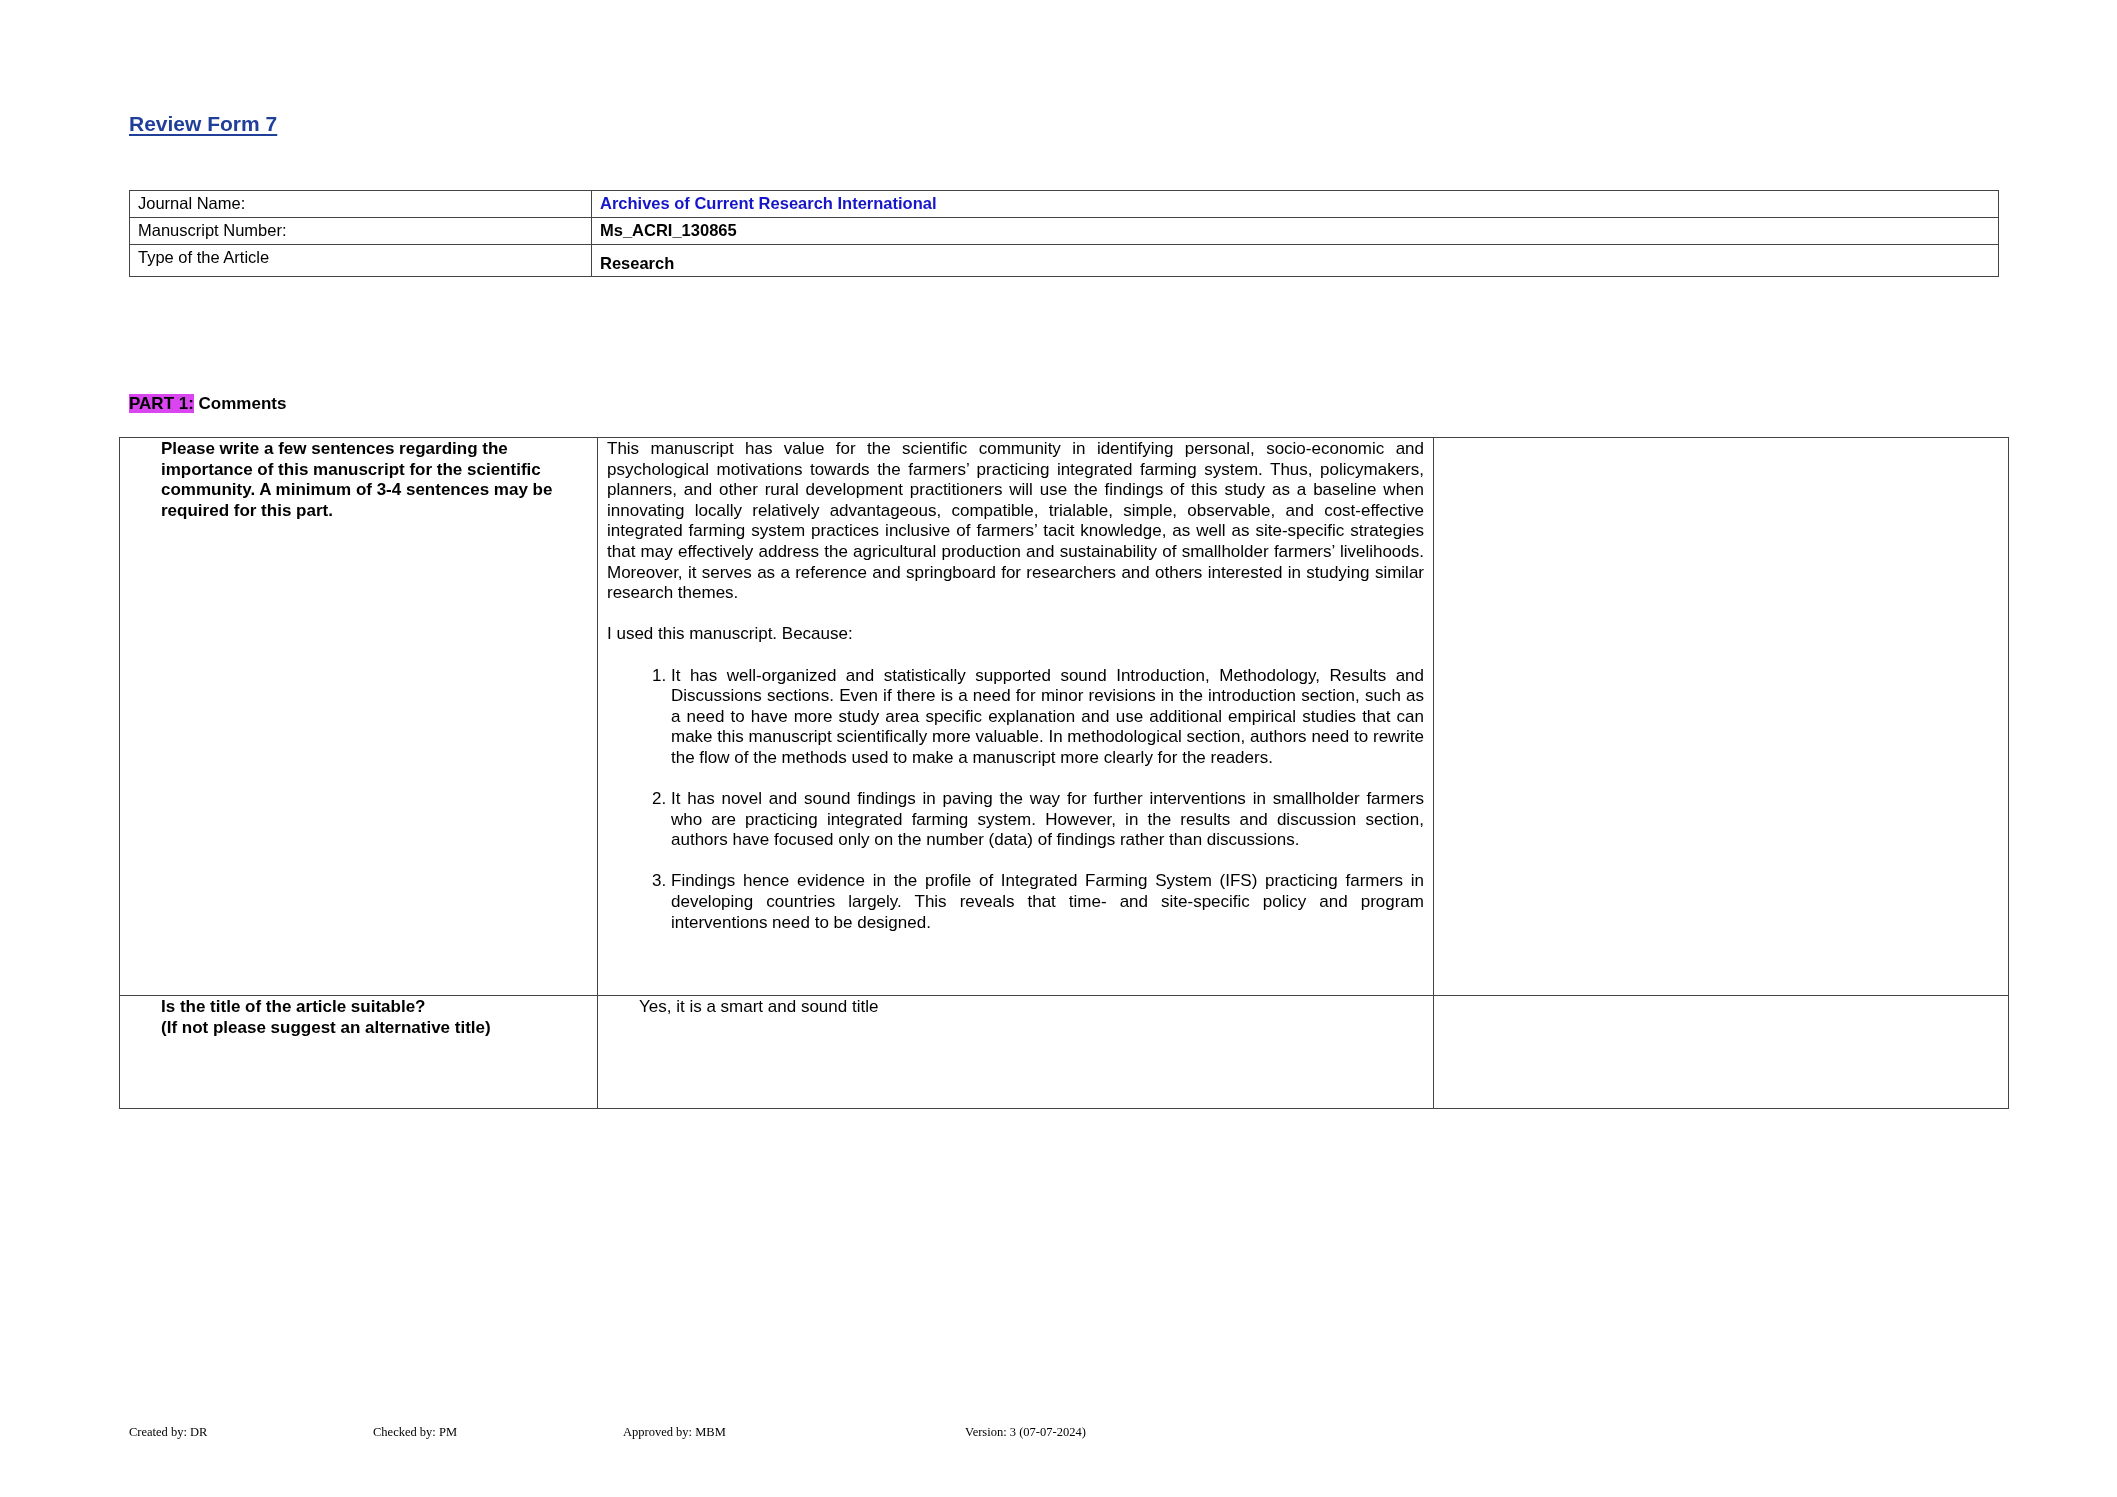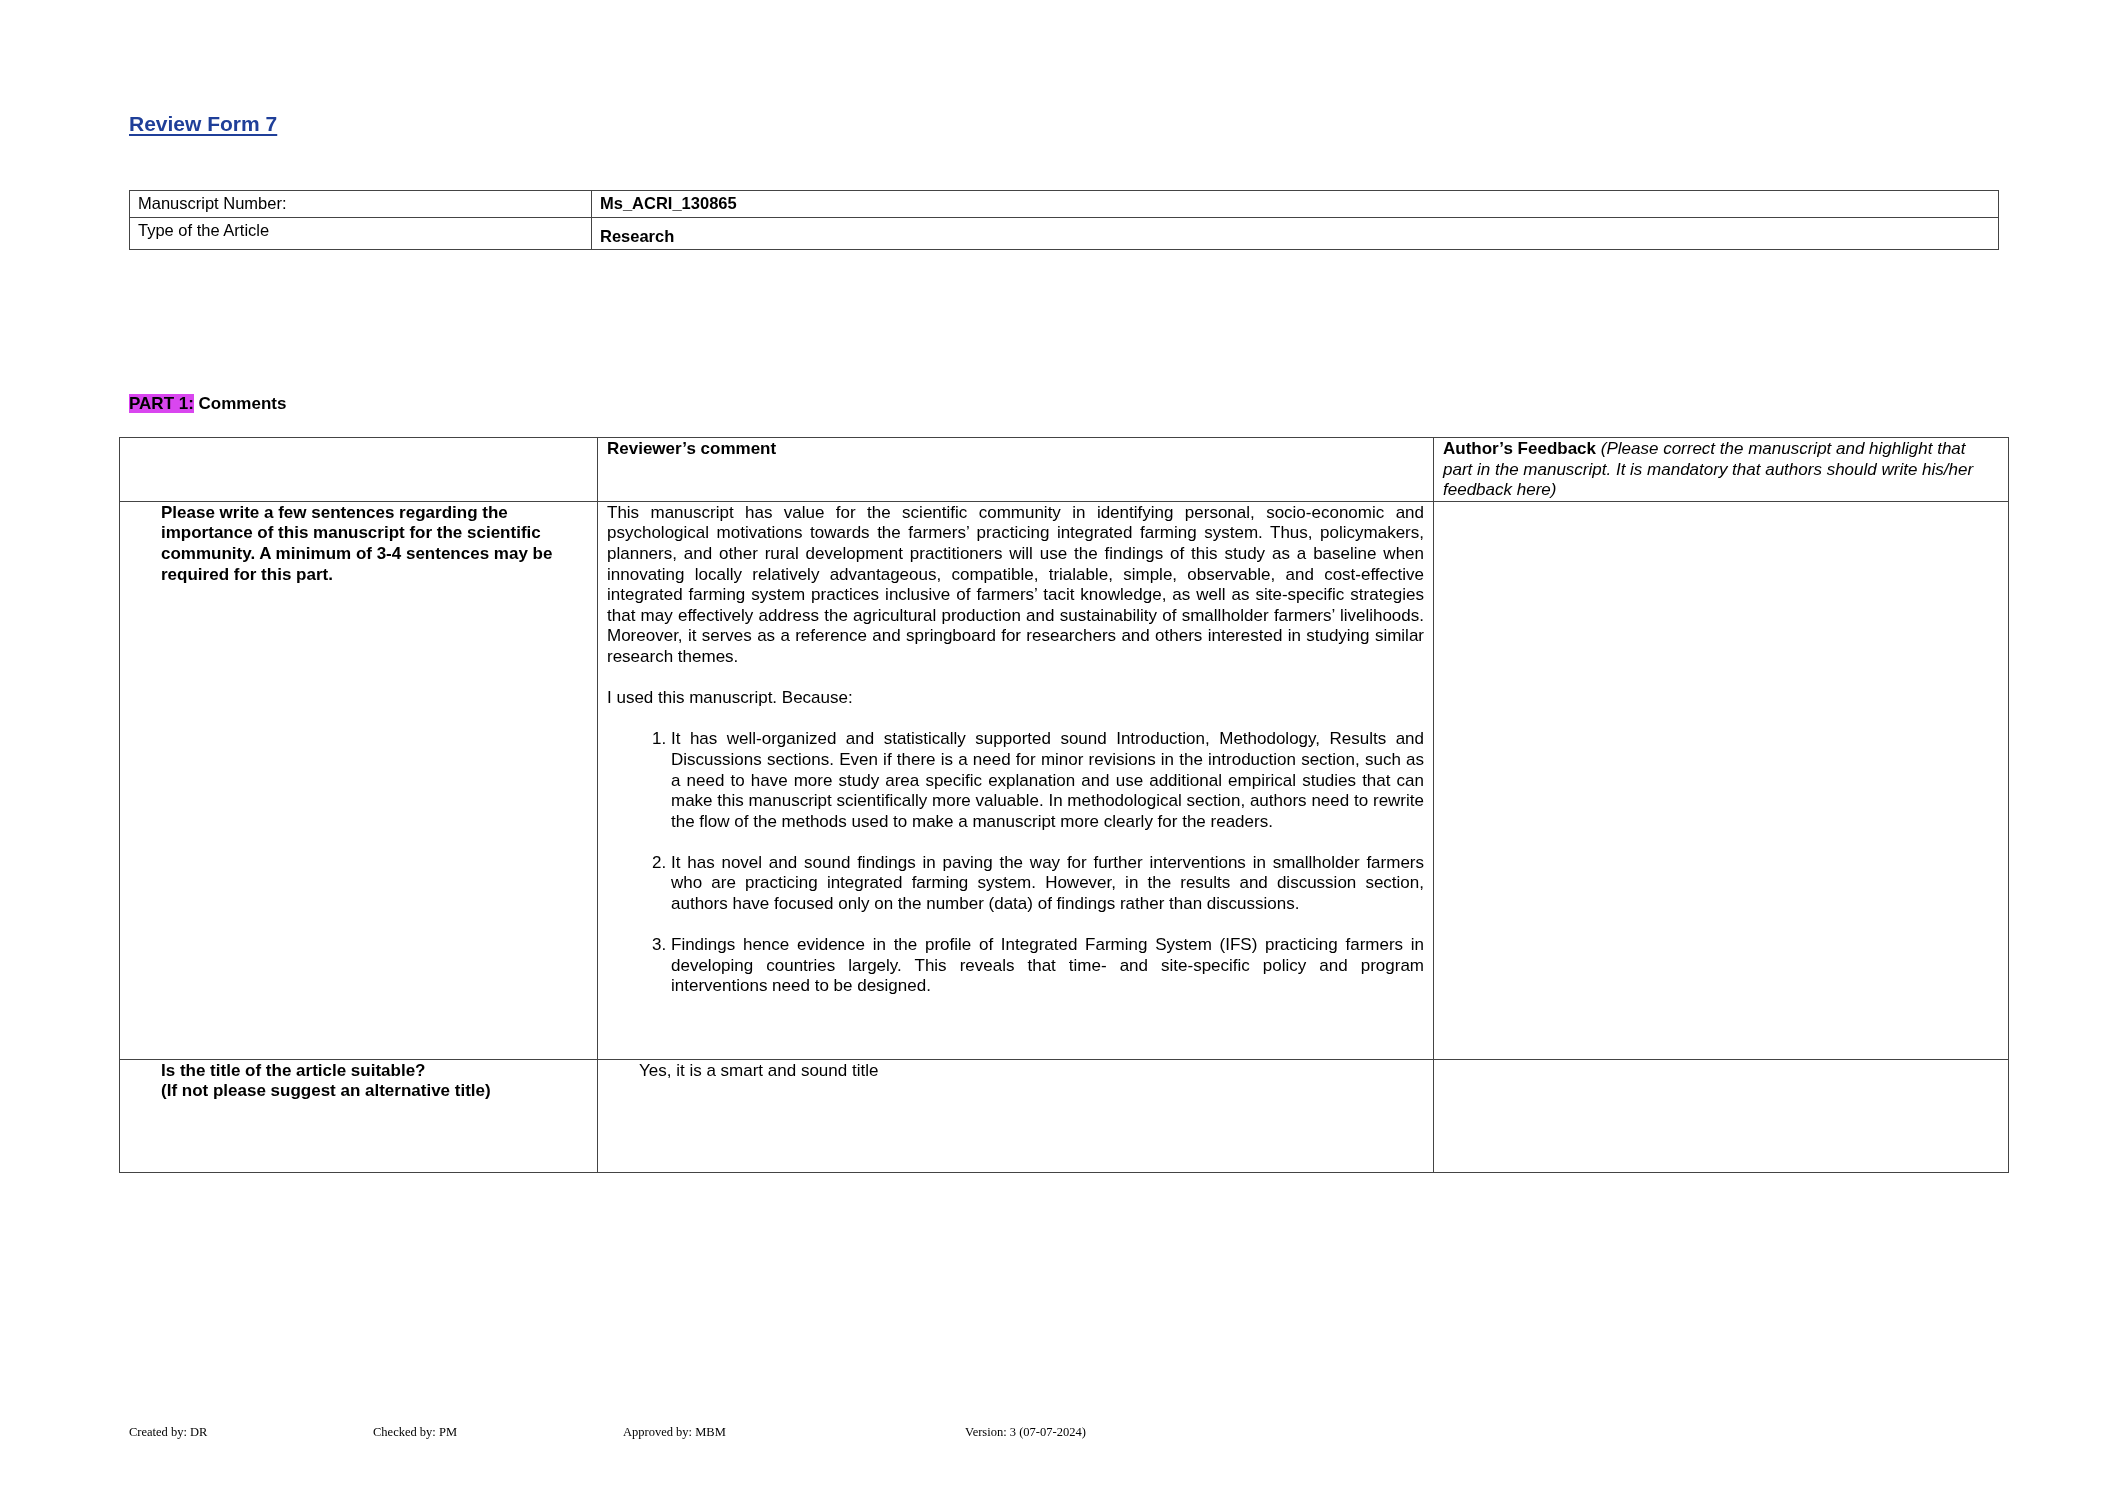--- a/index.html
+++ b/index.html
@@ -58,45 +58,44 @@
   }
   .footer span { position: absolute; white-space: nowrap; }
 </style>
 </head>
 <body>
 
 <div class="form-title">Review Form 7</div>
 
 <table class="info">
   <tbody>
+      <tr class="r1">
+    <td class="label">Journal Name:</td>
+    <td class="journal">Archives of Current Research International</td>
+  </tr>
   <tr class="r2">
     <td class="label">Manuscript Number:</td>
     <td class="val">Ms_ACRI_130865</td>
   </tr>
   <tr class="r4">
     <td class="label">Type of the Article</td>
     <td class="val">Research</td>
   </tr>
 </tbody>
   </table>
 
 <div class="part-heading"><span class="hl">PART  1:</span><span> Comments</span></div>
 
 <table class="comments">
   <colgroup>
       <col class="c1">
       <col class="c2">
       <col class="c3">
     </colgroup>
   <tbody>
-      <tr class="head">
-    <td></td>
-    <td><span class="bold">Reviewer’s comment</span></td>
-    <td><span class="bold">Author’s Feedback</span><span class="ital"> (Please correct the manuscript and highlight that part in the manuscript. It is mandatory that authors should write his/her feedback here)</span></td>
-  </tr>
   <tr class="row1">
     <td class="q">Please write a few sentences regarding the importance of this manuscript for the scientific community. A minimum of 3-4 sentences may be required for this part.</td>
     <td class="ans">
       <p>This manuscript has value for the scientific community in identifying personal, socio-economic and psychological motivations towards the farmers’ practicing integrated farming system. Thus, policymakers, planners, and other rural development practitioners will use the findings of this study as a baseline when innovating locally relatively advantageous, compatible, trialable, simple, observable, and cost-effective integrated farming system practices inclusive of farmers’ tacit knowledge, as well as site-specific strategies that may effectively address the agricultural production and sustainability of smallholder farmers’ livelihoods. Moreover, it serves as a reference and springboard for researchers and others interested in studying similar research themes.</p>
       <p>I used this manuscript. Because:</p>
       <ol>
         <li>It has well-organized and statistically supported sound Introduction, Methodology, Results and Discussions sections. Even if there is a need for minor revisions in the introduction section, such as a need to have more study area specific explanation and use additional empirical studies that can make this manuscript scientifically more valuable. In methodological section, authors need to rewrite the flow of the methods used to make a manuscript more clearly for the readers.</li>
         <li> It has novel and sound findings in paving the way for further interventions in smallholder farmers who are practicing integrated farming system. However, in the results and discussion section, authors have focused only on the number (data) of findings rather than discussions.</li>
         <li>Findings hence evidence in the profile of Integrated Farming System (IFS) practicing farmers in developing countries largely. This reveals that time- and site-specific policy and program interventions need to be designed.</li>
       </ol>

